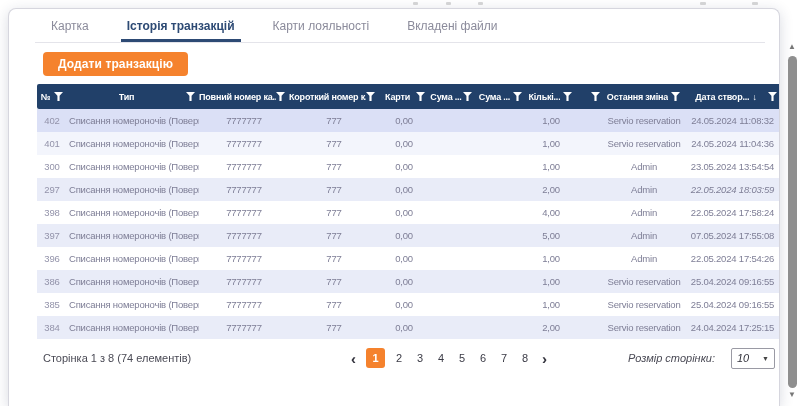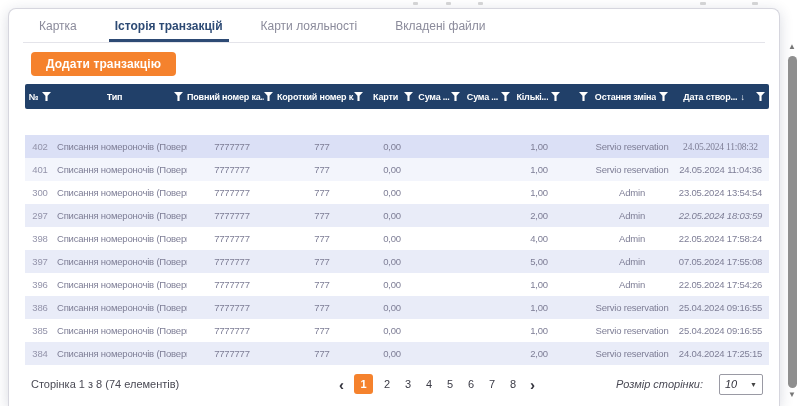--- a/index.html
+++ b/index.html
@@ -13,21 +13,21 @@
   
   .modal { position:absolute; left:8px; top:8px; width:772px; height:398px;
            background:#fff; border:1px solid #d6d6de; border-bottom:none;
            border-radius:8px 8px 0 0; box-shadow:0 3px 14px rgba(40,50,90,.18); overflow:hidden; }
   .modal-header { height:32px; background:#dbe1f8; display:flex; align-items:center; padding:0 16px; }
   .modal-title { font-size:14px; color:#3a3a4e; letter-spacing:.1px; }
   .win-controls { margin-left:auto; display:flex; align-items:center; gap:17px; }
   .btn-max { width:13px; height:11px; border:1px solid #4a4a55; border-top:3px solid #4a4a55; border-radius:2px; cursor:pointer; }
   .btn-close { font-size:13px; font-weight:bold; color:#3f3f49; cursor:pointer; line-height:1; }
 
-  .modal-body { padding:8px 14px 0 14px; }
+  .modal-body { padding:8px 14px 0 26px; }
 
   
   .tabs { display:flex; gap:26px; height:26px; align-items:center;
           border-bottom:1px solid #e4e4ea; padding-left:10px; }
   .tab { position:relative; font-size:12px; color:#8b8b9b; padding:0 6px 8px 6px; cursor:pointer; white-space:nowrap; }
   .tab.active { color:#2d4a74; font-weight:bold; }
   .tab.active::after { content:""; position:absolute; left:0; right:0; bottom:-1px; height:3px; background:#2d4a74; }
 
   
   .toolbar { margin:9px 0 8px 8px; }
@@ -40,21 +40,21 @@
   .th { position:relative; display:flex; align-items:center; justify-content:center;
         color:#fff; font-size:9px; font-weight:bold; letter-spacing:-0.2px;
         overflow:hidden; white-space:nowrap; cursor:pointer; padding-right:13px; }
   .th .th-label { overflow:hidden; white-space:nowrap; }
   .funnel { position:absolute; right:4px; top:50%; margin-top:-4.5px; width:9px; height:9px; background:#fff;
             clip-path:polygon(0 0,100% 0,62% 42%,62% 100%,38% 100%,38% 42%); cursor:pointer; }
   .sort-arrow { font-size:9px; margin-left:3px; color:#fff; }
 
   .trow { display:flex; height:23px; align-items:center; font-size:9.5px; color:#7e7e96;
           letter-spacing:-0.2px; background:#fff; cursor:pointer; }
-  .trow.sel   { background:#dbe0f6;margin-top:26px; }
+  .trow.sel   { background:#dbe0f6; }
   .trow.faint { background:#f3f5fc; }
   .trow.stripe{ background:#e9ecf8; }
   .td { overflow:hidden; white-space:nowrap; }
   .td.c { text-align:center; }
   .td.l { text-align:left; padding-left:2px; }
   .td.num { color:#9393aa; }
 
   
   .gfooter { position:relative; margin-top:6px; height:26px; display:flex; align-items:center; padding:0 6px 0 6px; width:744px; margin-left:2px; }
   .summary { font-size:11px; color:#4a4a55; }
@@ -158,21 +158,21 @@
               <div class="td c num" style="width: 30px;">402</div>
               <div class="td l" style="width: 132px;">Списання номероночів (Поверне...</div>
               <div class="td c" style="width: 90px;">7777777</div>
               <div class="td c" style="width: 90px;">777</div>
               <div class="td c" style="width: 50px;">0,00</div>
               <div class="td c" style="width: 47px;"></div>
               <div class="td c" style="width: 50px;"></div>
               <div class="td c" style="width: 50px;">1,00</div>
               <div class="td c" style="width: 28px;"></div>
               <div class="td c" style="width: 80px;">Servio reservation</div>
-              <div class="td c" style="width: 97px; font-family: Liberation Serif, serif;">24.05.2024 11:08:32</div>
+              <div class="td c" style="width: 97px;">24.05.2024 11:08:32</div>
             </div>
             <div class="trow faint">
               <div class="td c num" style="width: 30px;">401</div>
               <div class="td l" style="width: 132px;">Списання номероночів (Поверне...</div>
               <div class="td c" style="width: 90px;">7777777</div>
               <div class="td c" style="width: 90px;">777</div>
               <div class="td c" style="width: 50px;">0,00</div>
               <div class="td c" style="width: 47px;"></div>
               <div class="td c" style="width: 50px;"></div>
               <div class="td c" style="width: 50px;">1,00</div>

